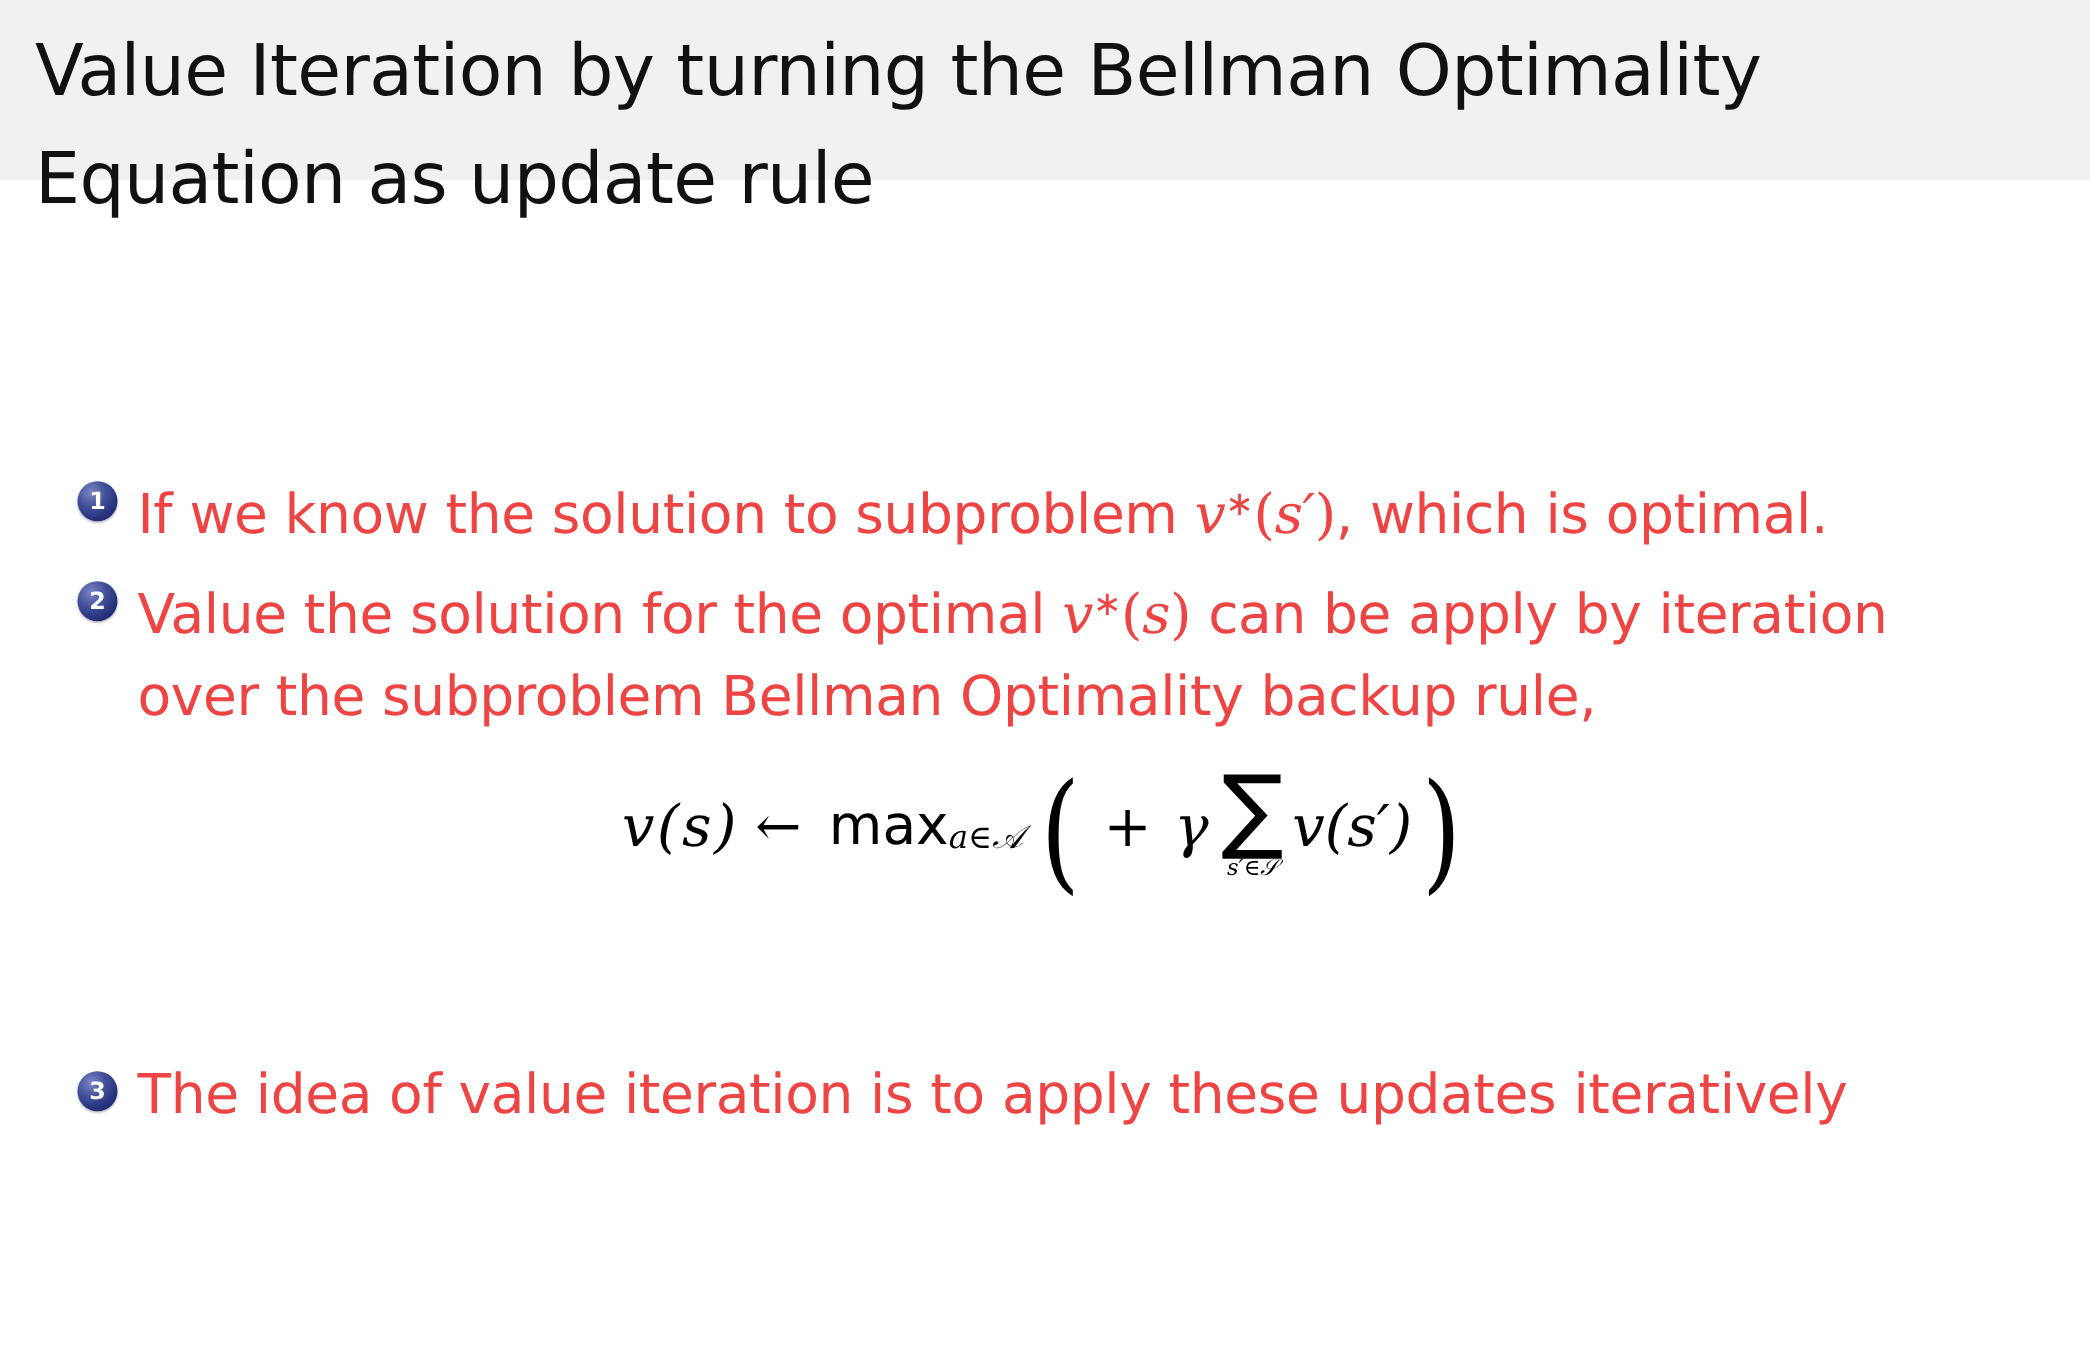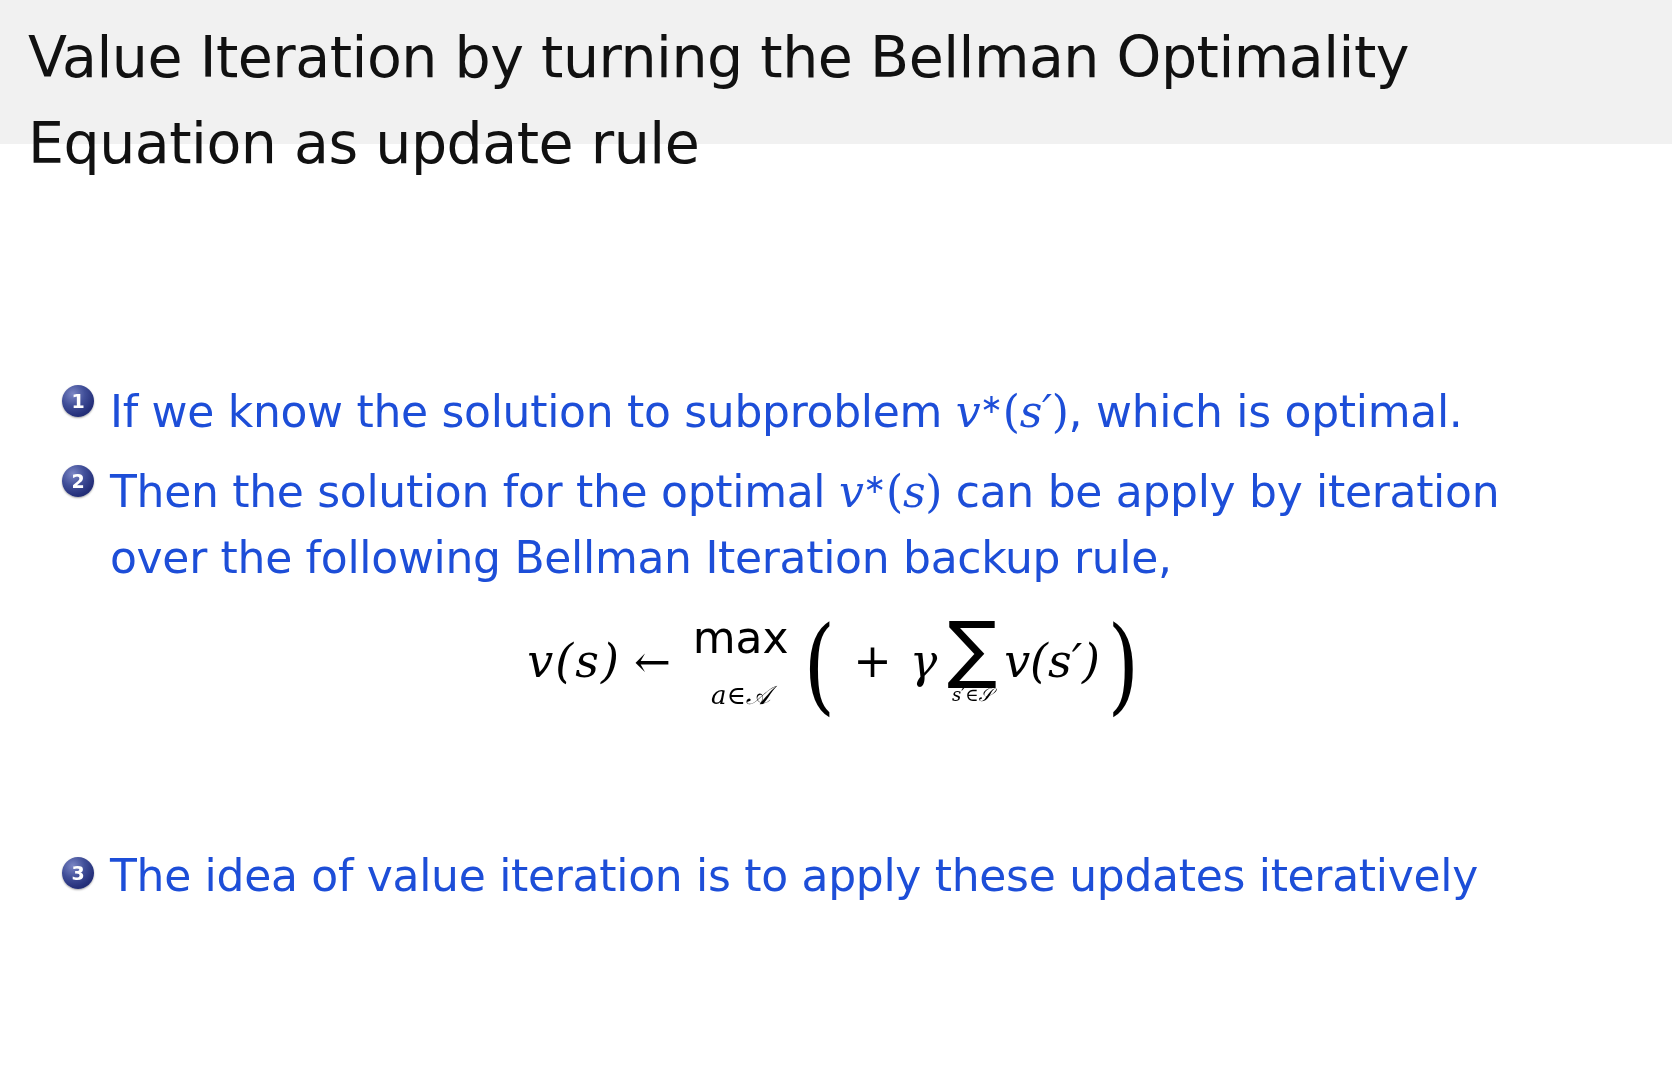--- a/index.html
+++ b/index.html
@@ -77,21 +77,21 @@
     text-align: center;
     font-weight: 600;
     user-select: none;
   }
 
   .enum-text {
     flex: 1 1 auto;
     font-family: "DejaVu Sans", sans-serif;
     font-size: 44px;
     line-height: 66px;
-    color: #1d4ed8;
+    color: #ef4444;
     letter-spacing: -0.3px;
   }
 
   .math {
     font-family: "DejaVu Serif", serif;
     font-style: italic;
   }
   .math-up {
     font-style: normal;
   }
@@ -126,21 +126,20 @@
     font-style: normal;
     padding: 0 12px;
   }
   .arrow {
     font-style: normal;
     padding: 0 14px;
     font-size: 44px;
   }
   .bigop {
     display: inline-flex;
-    flex-direction: column;
     align-items: center;
     justify-content: center;
     font-style: normal;
     padding: 0 8px;
     position: relative;
   }
   .bigop .op-main {
     font-family: "DejaVu Sans", sans-serif;
     font-style: normal;
     font-size: 44px;
@@ -218,21 +217,21 @@
 
   <div class="enum-list">
 
     <div class="enum-item">
       <div class="enum-marker">1</div>
       <div class="enum-text"><span>If we know the solution to subproblem </span><span class="math">v</span><sup class="star">∗</sup><span class="math math-up">(</span><span class="math">s′</span><span class="math math-up">)</span><span>, which is optimal.</span></div>
     </div>
 
     <div class="enum-item">
       <div class="enum-marker">2</div>
-      <div class="enum-text"><span>Then the solution for the optimal </span><span class="math">v</span><sup class="star">∗</sup><span class="math math-up">(</span><span class="math">s</span><span class="math math-up">)</span><span> can be apply by iteration</span><br><span>over the following Bellman Iteration backup rule,</span></div>
+      <div class="enum-text"><span>Value the solution for the optimal </span><span class="math">v</span><sup class="star">∗</sup><span class="math math-up">(</span><span class="math">s</span><span class="math math-up">)</span><span> can be apply by iteration</span><br><span>over the subproblem Bellman Optimality backup rule,</span></div>
     </div>
 
   </div>
 
   <div class="equation-row">
     <div class="equation">
 
       <span class="eq-part">v</span>
         <span class="eq-part math-up">(</span>
         <span class="eq-part">s</span>

